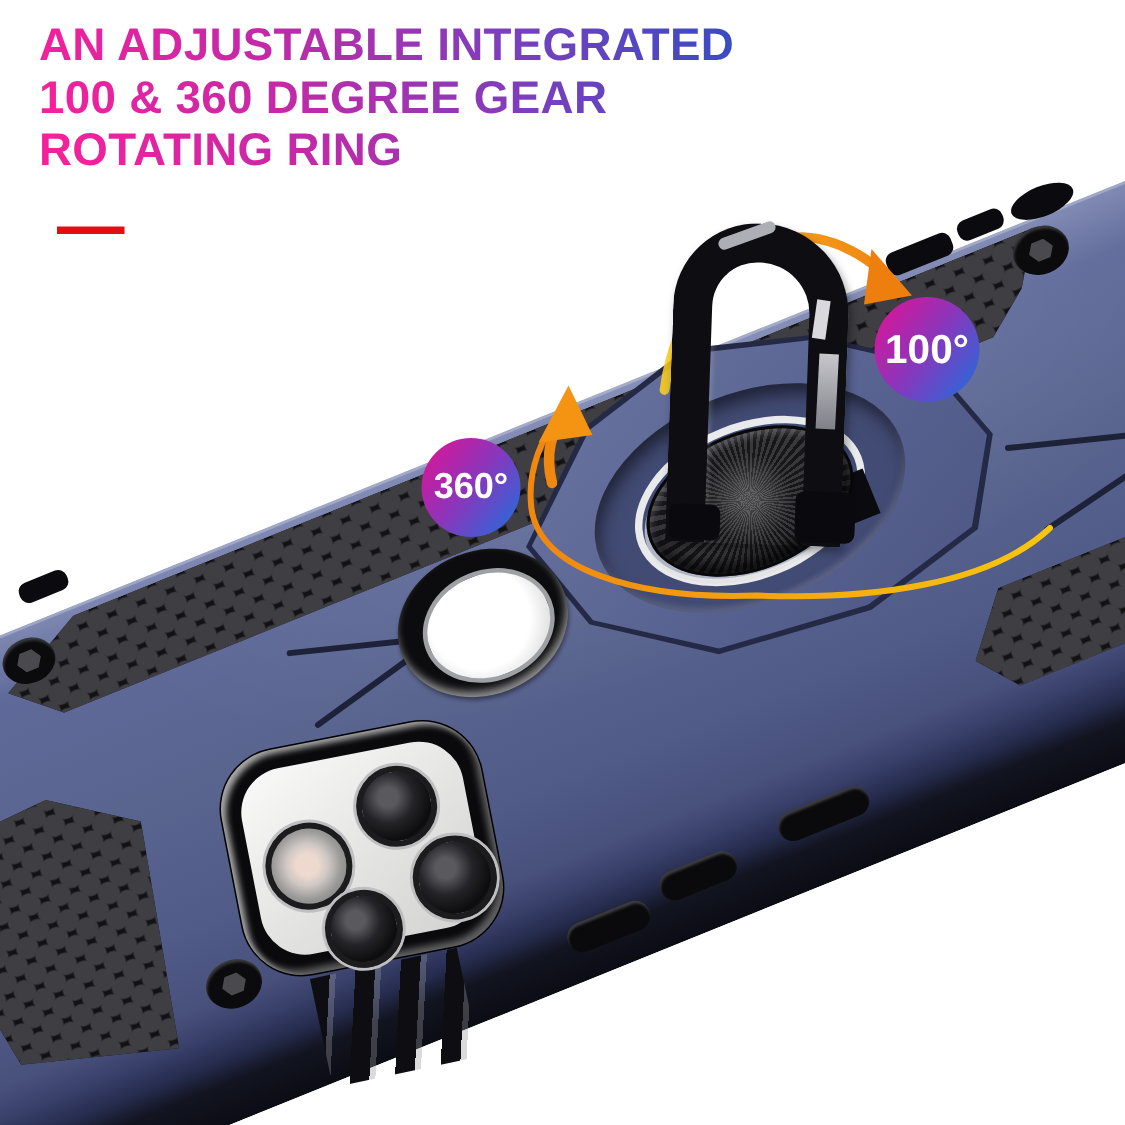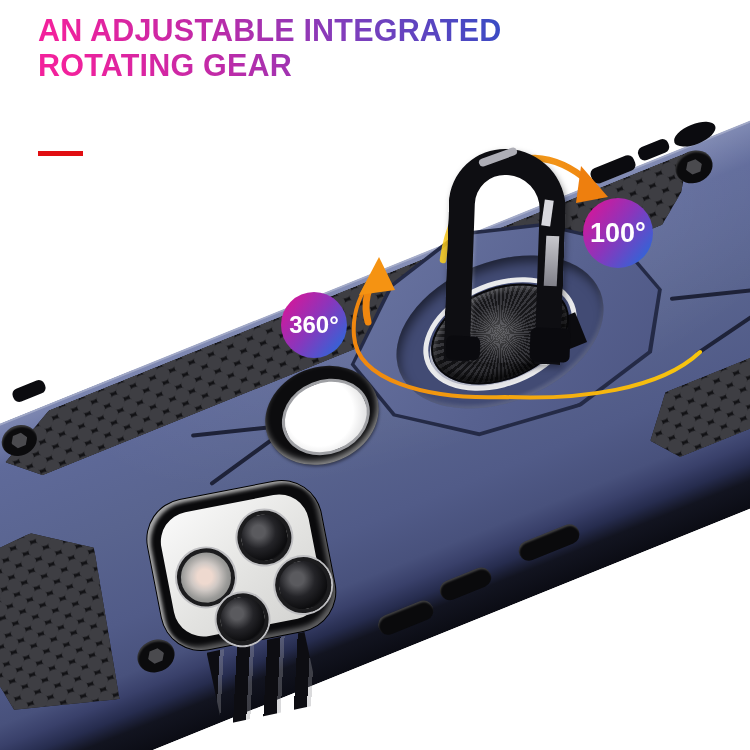--- a/index.html
+++ b/index.html
@@ -1,21 +1,21 @@
 <!DOCTYPE html>
 <html><head>
 <meta charset="utf-8">
 <style>
   html,body{margin:0;padding:0;background:#fff;}
   .scene{position:relative;width:750px;height:750px;background:#fff;overflow:hidden;
          font-family:"Liberation Sans",sans-serif;}
   .abs{position:absolute;}
 
   
-  .hdr{left:38px;top:13px;width:560px;font-weight:bold;font-size:30.5px;line-height:35px;
+  .hdr{left:26px;top:13px;width:560px;font-weight:bold;font-size:30.5px;line-height:35px;
        letter-spacing:.2px;
        background:linear-gradient(68deg,#f2219c 6%,#c02aa8 32%,#7b3fbd 58%,#2b4ec6 88%);
        -webkit-background-clip:text;background-clip:text;color:transparent;}
   .dash{left:38px;top:151px;width:45px;height:5px;background:#e10e12;}
 
   
   .case{left:-120px;top:472px;width:1250px;height:360px;border-radius:46px;
         transform:rotate(-22deg);transform-origin:0 0;z-index:1;
         box-shadow:inset 0 2px 0 rgba(255,255,255,.25);
         background:
@@ -93,21 +93,22 @@
   .badge-360{left:281px;top:292px;width:66px;height:66px;font-size:24px;line-height:66px;}
   .badge-100{left:583px;top:198px;width:70px;height:70px;font-size:27px;line-height:70px;}
 </style>
 </head>
 <body>
 
 <div class="scene">
 
   <div class="abs hdr">
     <div>AN ADJUSTABLE INTEGRATED</div>
-    <div>ROTATING GEAR</div>
+    <div>100 &amp; 360 DEGREE GEAR</div>
+    <div>ROTATING RING</div>
   </div>
   <div class="abs dash"></div>
 
   <div class="abs" style="left:-16px;top:398px;width:170px;height:46px;transform:rotate(-22deg);
               background:linear-gradient(#5d6898,#49527c);border-radius:8px;z-index:0;"></div>
   <div class="abs nub" style="left:12px;top:384px;width:34px;height:14px;transform:rotate(-22deg);z-index:0;"></div>
 
   <div class="abs case">
     <div class="abs hex strip-top"></div>
     <div class="abs hex strip-left"></div>

